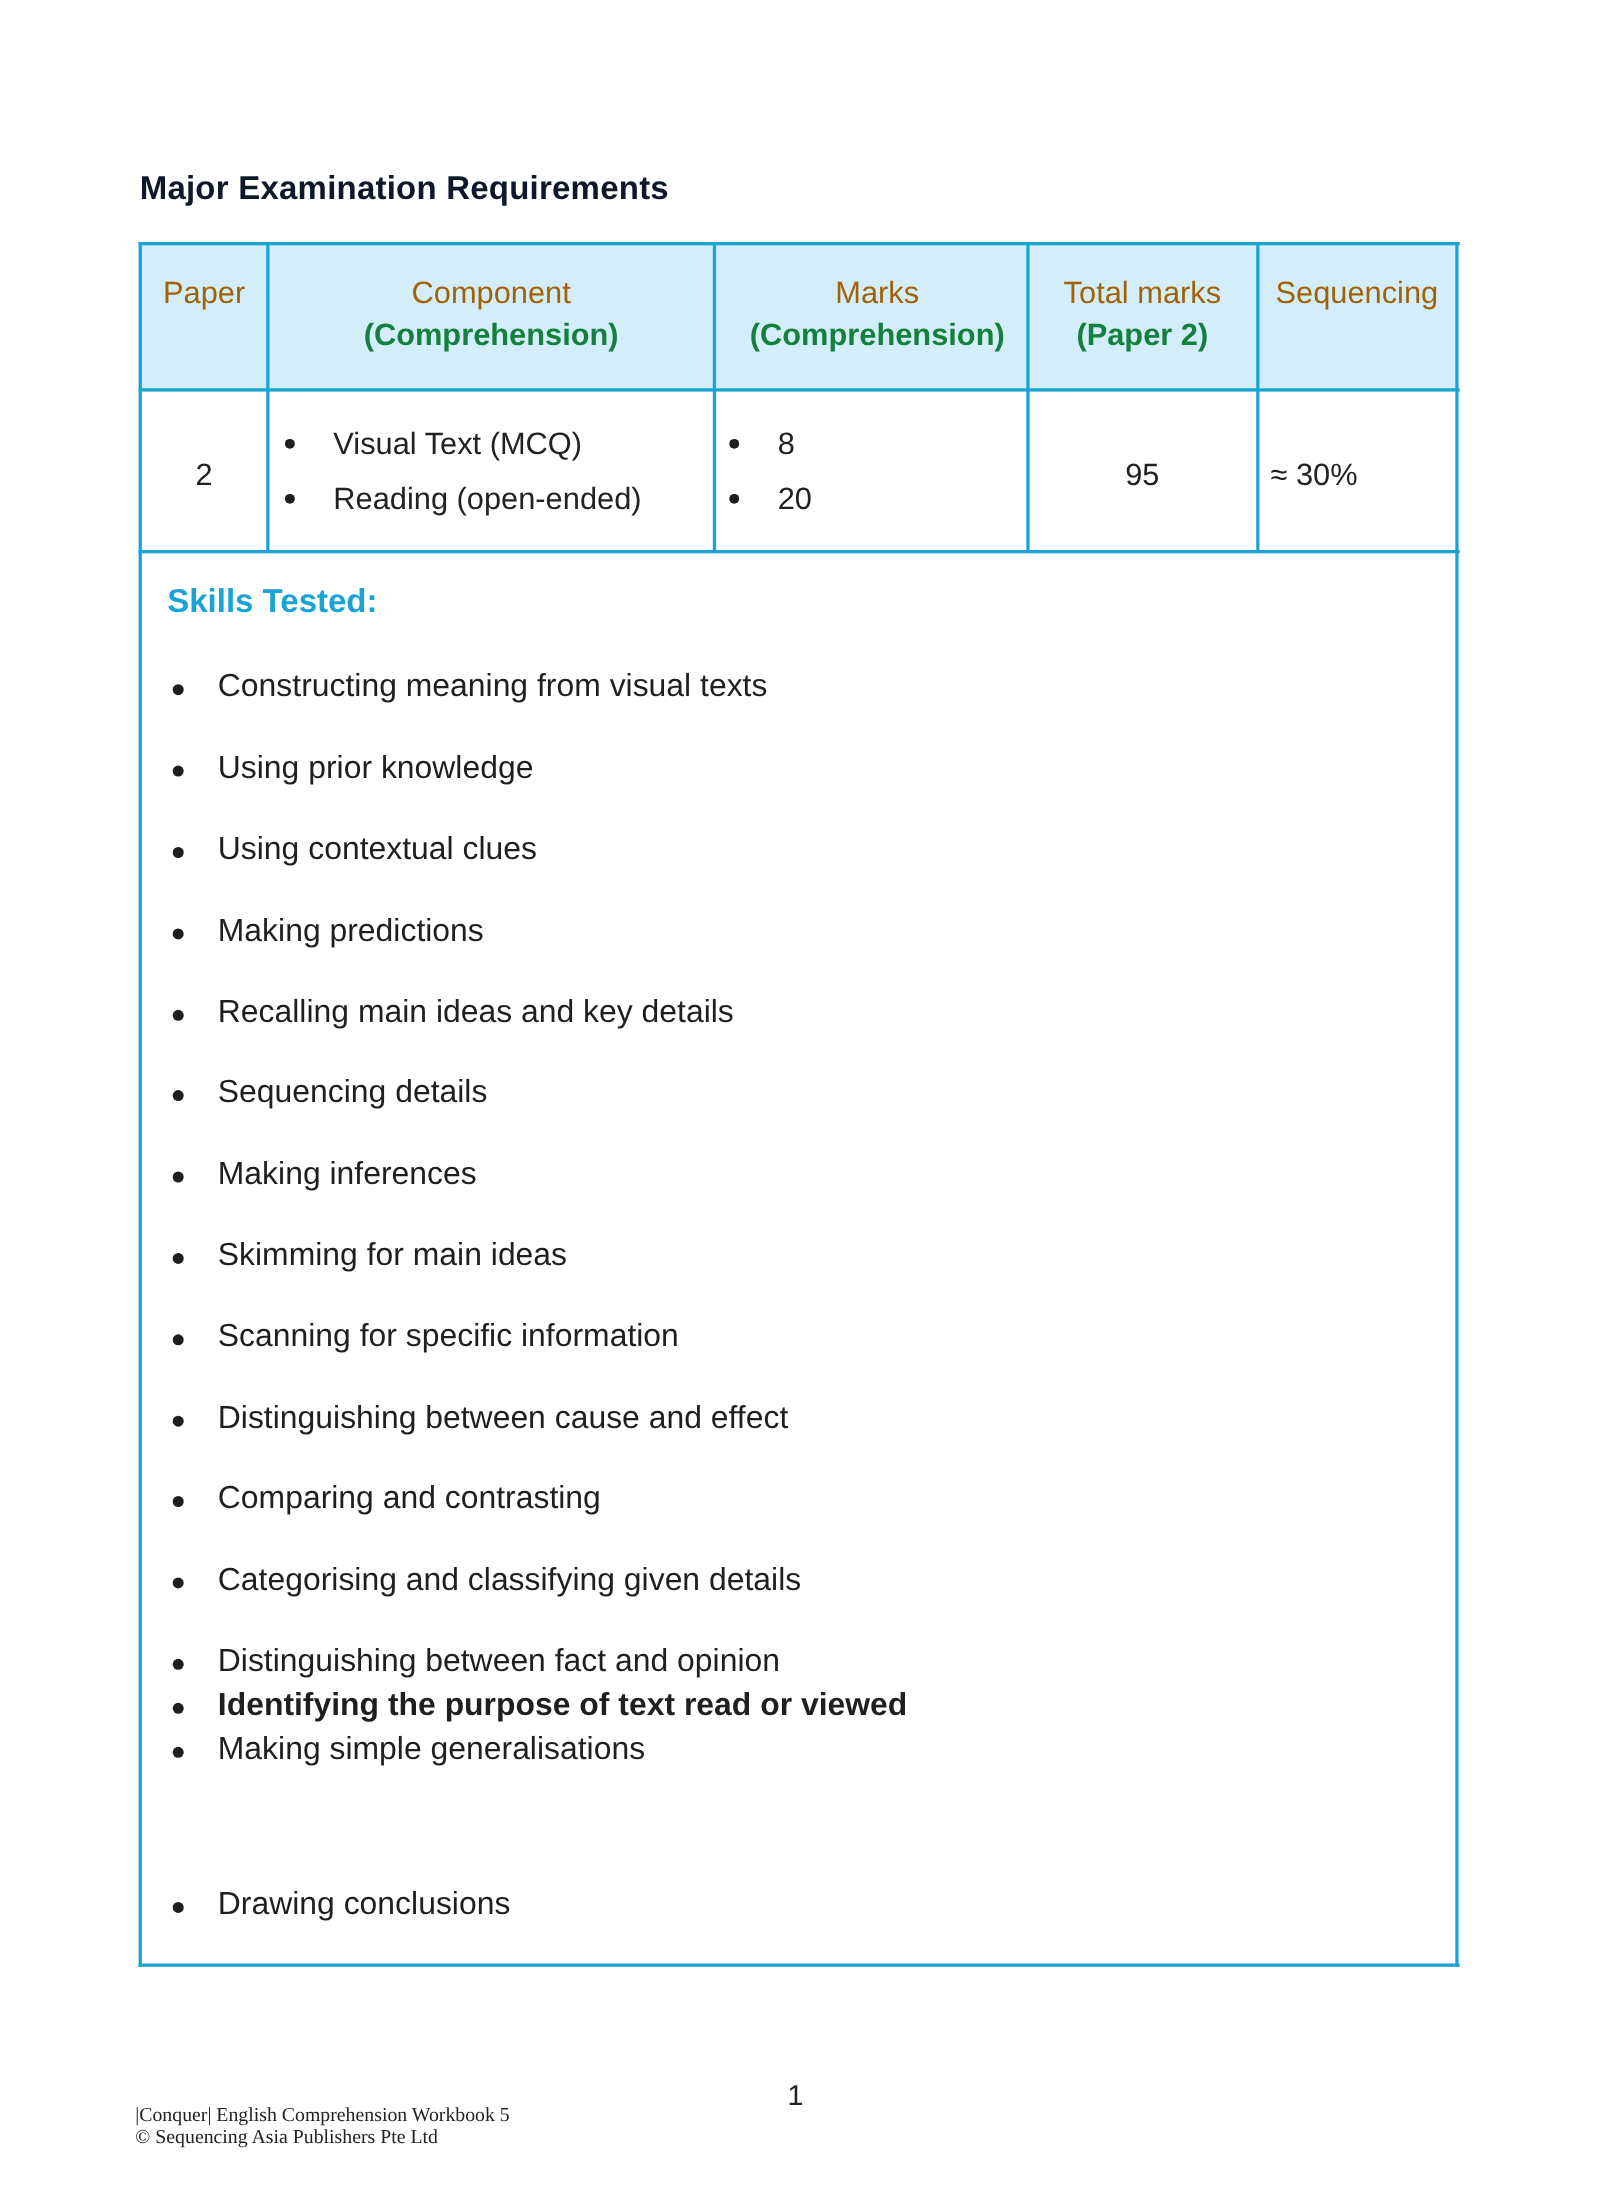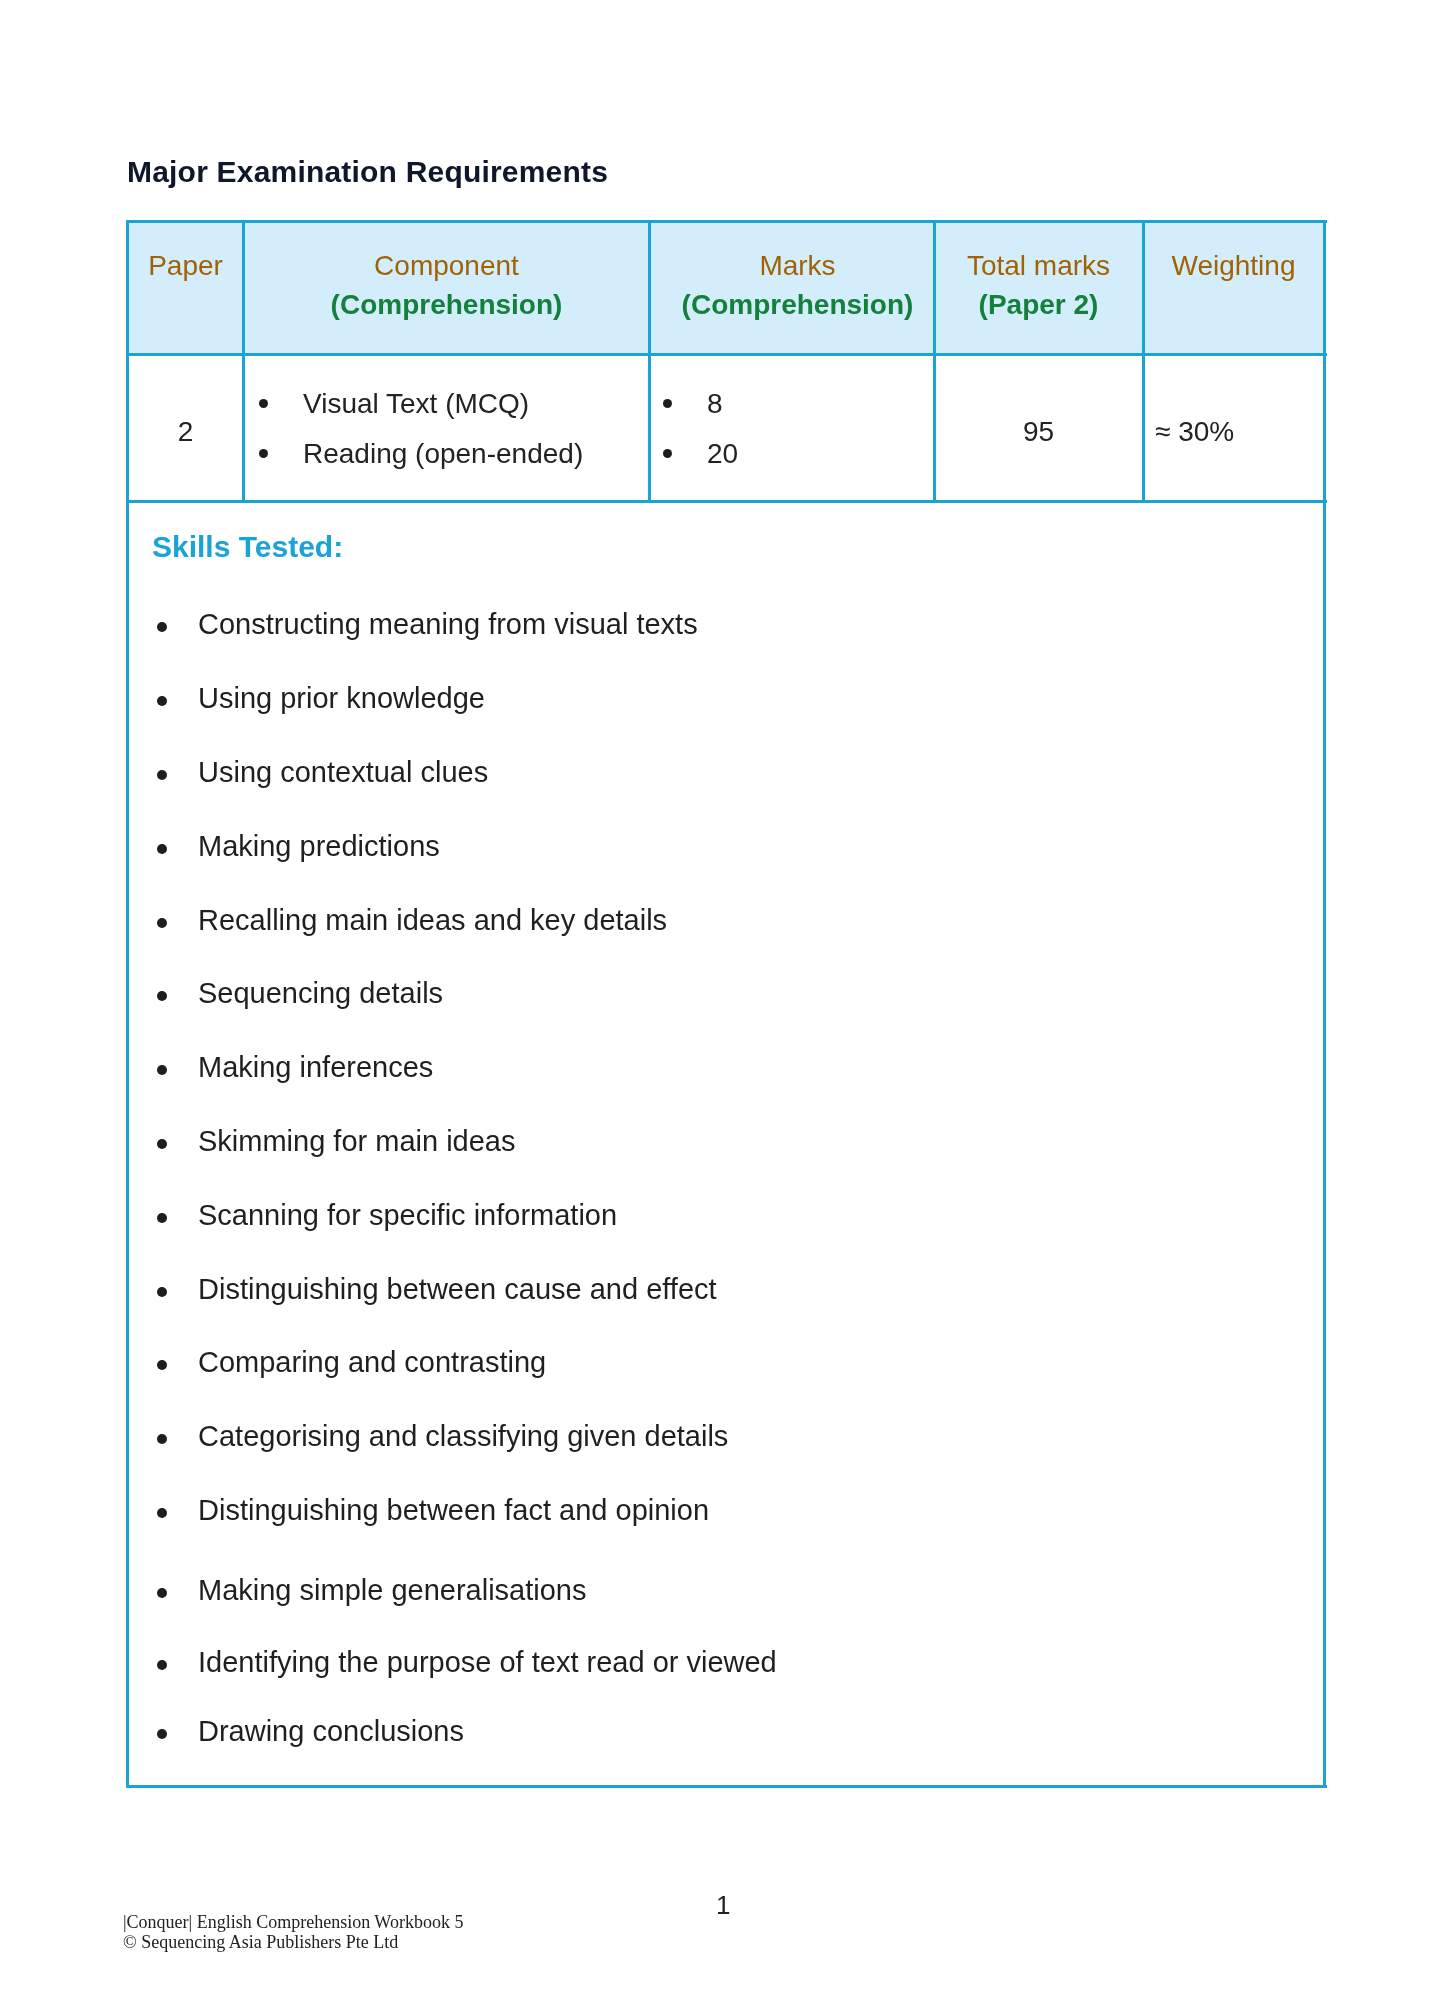--- a/index.html
+++ b/index.html
@@ -44,21 +44,21 @@
   </div>
   <div class="hcell" style="left:649px;width:285px;padding-left:12px;">
     <span class="b">Marks</span>
     <span class="n">(Comprehension)</span>
   </div>
   <div class="hcell" style="left:934px;width:209px;">
     <span class="b">Total marks</span>
     <span class="n">(Paper 2)</span>
   </div>
   <div class="hcell" style="left:1143px;width:181px;">
-    <span class="b">Weighting</span>
+    <span class="b">Sequencing</span>
   </div>
 
   <div class="dcell" style="left:127px;width:117px;">
     <span class="dtxt" style="left:0;width:117px;text-align:center;top:58px;">2</span>
   </div>
 
   <div class="dcell" style="left:244px;width:405px;">
     <span class="blt" style="left:15px;top:42px;"></span>
     <span class="dtxt" style="left:59px;top:30px;">Visual Text (MCQ)</span>
     <span class="blt" style="left:15px;top:92px;"></span>
@@ -141,21 +141,21 @@
       <span class="st">Comparing and contrasting</span>
     </div>
   <div class="skill" style="top:1418px;">
       <span class="sb"></span>
       <span class="st">Categorising and classifying given details</span>
     </div>
   <div class="skill" style="top:1492px;">
       <span class="sb"></span>
       <span class="st">Distinguishing between fact and opinion</span>
     </div>
-  <div class="skill" style="top:1644px;">
+  <div class="skill" style="top:1532px;font-weight:bold;">
       <span class="sb"></span>
       <span class="st">Identifying the purpose of text read or viewed</span>
     </div>
   <div class="skill" style="top:1572px;">
       <span class="sb"></span>
       <span class="st">Making simple generalisations</span>
     </div>
   <div class="skill" style="top:1713px;">
       <span class="sb"></span>
       <span class="st">Drawing conclusions</span>

